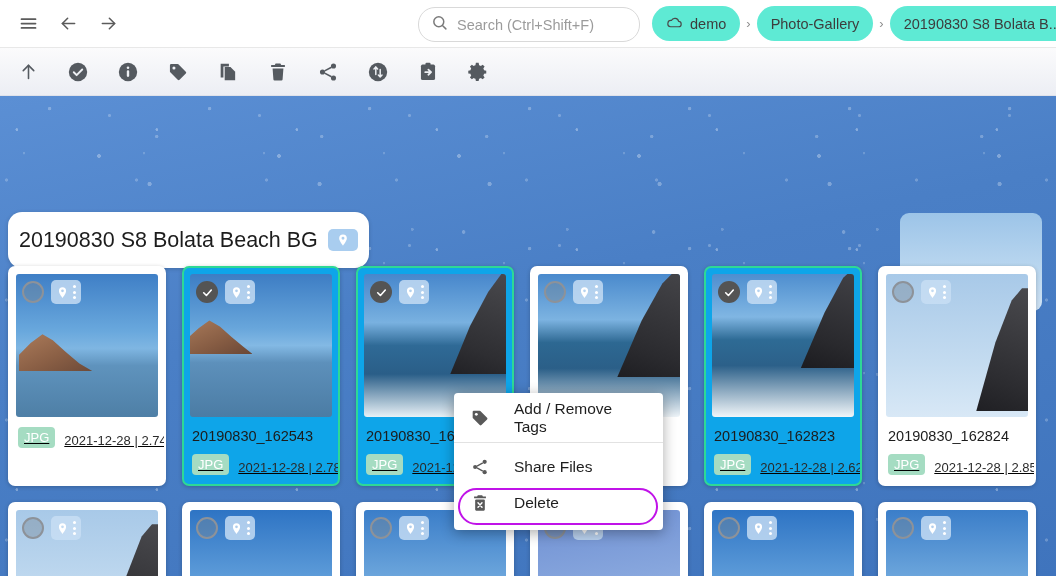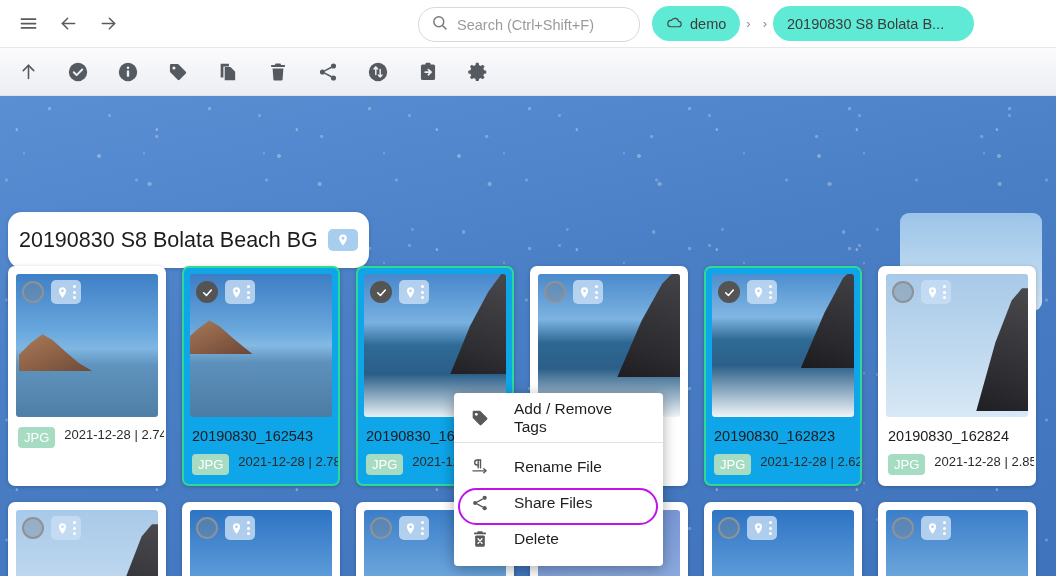--- a/index.html
+++ b/index.html
@@ -259,25 +259,26 @@
   .kebab-sm i { width: 3px; height: 3px; border-radius: 50%; background: #fff; display: block; }
 
   .card-name {
     font-size: 14.5px;
     color: #1c1c1c;
     padding: 11px 8px 0 8px;
     white-space: nowrap;
     overflow: hidden;
   }
   .card-meta {
-    display: flex; align-items: flex-start;
+    display: flex; align-items: flex-end;
     gap: 9px;
     padding: 10px 8px 9px 8px;
     white-space: nowrap;
     overflow: hidden;
+    text-decoration: underline;
   }
   .ext-badge {
     background: #a5dcc2;
     color: #fff;
     font-size: 13px;
     border-radius: 4px;
     padding: 3px 6px;
     flex: 0 0 auto;
   }
   .meta-text { font-size: 13px; color: #2a2a2a; }
@@ -349,20 +350,23 @@
   <div class="breadcrumb">
     <div class="crumb">
       <span>
         <svg width="17" height="17" viewBox="0 0 24 24" fill="none" stroke="#4a4a4a" stroke-width="1.7" stroke-linejoin="round">
             <path d="M6.5 18h11a3.8 3.8 0 0 0 .3-7.6A5.4 5.4 0 0 0 7.6 9.2 4.4 4.4 0 0 0 6.5 18z"></path>
           </svg>
       </span>
       <span>demo</span>
     </div>
     <span class="crumb-sep">›</span>
+    <div class="crumb">
+      <span>Photo-Gallery</span>
+    </div>
     <span class="crumb-sep">›</span>
     <div class="crumb last" style="position:relative">
       <span>20190830 S8 Bolata B...</span>
 
     </div>
   </div>
 </div>
 
 <div class="toolbar">
   <div class="icon-btn">
@@ -738,31 +742,20 @@
       <div class="ctx-item">
         <span class="ci">
           <svg width="20" height="20" viewBox="0 0 24 24">
             <path d="M3.2 11.4V4.6A1.4 1.4 0 0 1 4.6 3.2h6.8a1.4 1.4 0 0 1 1 .4l8.1 8.1a1.4 1.4 0 0 1 0 2l-6.8 6.8a1.4 1.4 0 0 1-2 0L3.6 12.4a1.4 1.4 0 0 1-.4-1z" fill="currentColor"></path>
             <circle cx="7.6" cy="7.6" r="1.7" fill="#fff"></circle>
           </svg>
         </span>
         <span>Add / Remove Tags</span>
       </div>
       <div class="ctx-divider"></div>
-      <div class="ctx-item">
-        <span class="ci">
-          <svg width="20" height="20" viewBox="0 0 24 24" fill="none" stroke="currentColor" stroke-width="1.7" stroke-linecap="round" stroke-linejoin="round">
-            <path d="M12.6 3.6h-4a3 3 0 0 0 0 6h1.2"></path>
-            <path d="M9.8 3.6v9.2M12.6 3.6v9.2"></path>
-            <path d="M3.6 16.6h15.2"></path>
-            <path d="M16.6 14.2l2.6 2.4-2.6 2.4"></path>
-          </svg>
-        </span>
-        <span>Rename File</span>
-      </div>
       <div class="ctx-item">
         <span class="ci">
           <svg width="20" height="20" viewBox="0 0 24 24">
             <circle cx="17.6" cy="5.8" r="2.5" fill="currentColor"></circle>
             <circle cx="17.6" cy="18.2" r="2.5" fill="currentColor"></circle>
             <circle cx="6.2" cy="12" r="2.5" fill="currentColor"></circle>
             <path d="M8.4 10.9l7-3.9M8.4 13.1l7 3.9" stroke="currentColor" stroke-width="1.6" fill="none"></path>
           </svg>
         </span>
         <span>Share Files</span>

